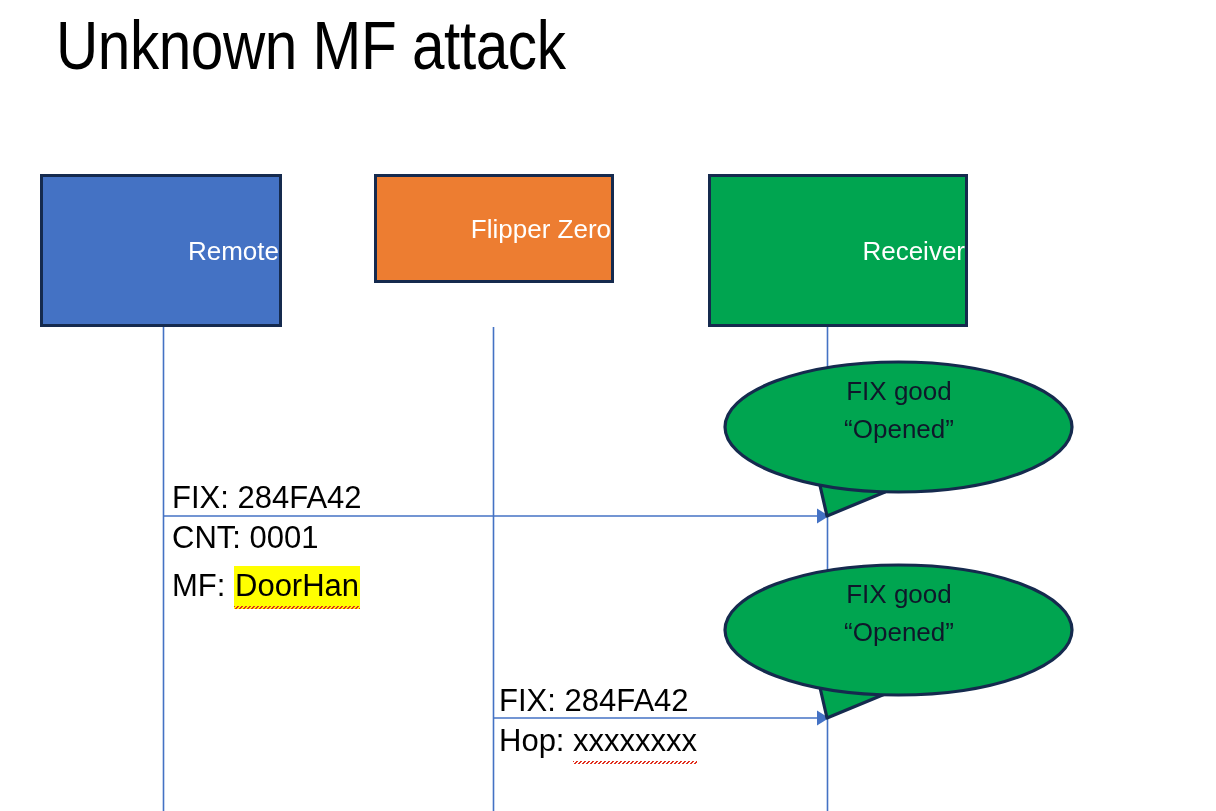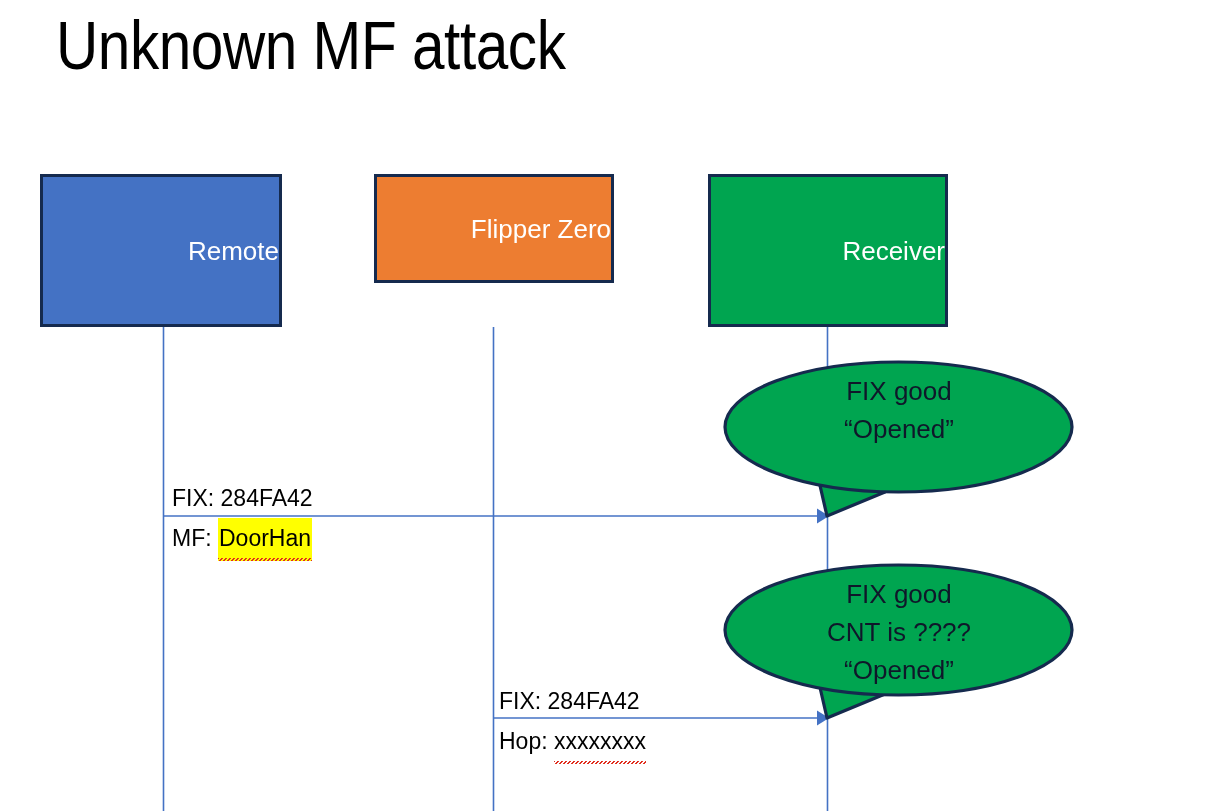--- a/index.html
+++ b/index.html
@@ -52,50 +52,51 @@
   }
   .participant .plabel {
     color: #ffffff;
     font-size: 26px;
     font-weight: 400;
     line-height: 1;
     text-align: center;
   }
   #participant-remote   { left: 40px;  top: 174px; width: 242px; height: 153px; }
   #participant-flipper  { left: 374px; top: 174px; width: 240px; height: 109px; }
-  #participant-receiver { left: 708px; top: 174px; width: 240px; height: 153px; }
+  #participant-receiver { left: 708px; top: 174px; width: 260px; height: 153px; }
 
   
   .bubble-text {
     position: absolute;
     width: 320px;
     text-align: center;
     color: #0f172a;
     font-size: 26px;
     line-height: 38px;
     pointer-events: none;
   }
   #bubble-text-1 { left: 739px; top: 372px; }
   #bubble-text-2 { left: 739px; top: 575px; }
 
   
   .msg-block {
     position: absolute;
-    font-size: 23px;
+    font-size: 31px;
     line-height: 40px;
     color: #000000;
     white-space: nowrap;
   }
   #msg-block-1 { left: 172px; top: 478px; }
   #msg-block-2 { left: 499px; top: 681px; }
   .msg-line { display: block; height: 40px; }
 
   .hl {
     background: #ffff00;
     padding: 0 1px;
+    margin-top: 8px;
   }
   .squiggle {
     position: relative;
     display: inline-block;
     background-image:
       repeating-linear-gradient(135deg,
         #e03020 0px, #e03020 1.2px,
         rgba(0,0,0,0) 1.2px, rgba(0,0,0,0) 2.6px);
     background-size: 4px 3px;
     background-repeat: repeat-x;
@@ -147,27 +148,29 @@
   <span class="plabel">Receiver</span>
 </div>
 
 <div class="bubble-text" id="bubble-text-1">
   <div>FIX good</div>
   <div>“Opened”</div>
 </div>
 
 <div class="bubble-text" id="bubble-text-2">
   <div>FIX good</div>
-  <div>CNT is ????</div>
   <div>“Opened”</div>
 </div>
 
 <div class="msg-block" id="msg-block-1">
   <span class="msg-line">
     <span>FIX: </span><span>284FA42</span>
+  </span>
+  <span class="msg-line">
+    <span>CNT: </span><span>0001</span>
   </span>
   <span class="msg-line">
     <span>MF: </span><span class="hl squiggle">DoorHan</span>
   </span>
 </div>
 
 <div class="msg-block" id="msg-block-2">
   <span class="msg-line">
     <span>FIX: </span><span>284FA42</span>
   </span>

